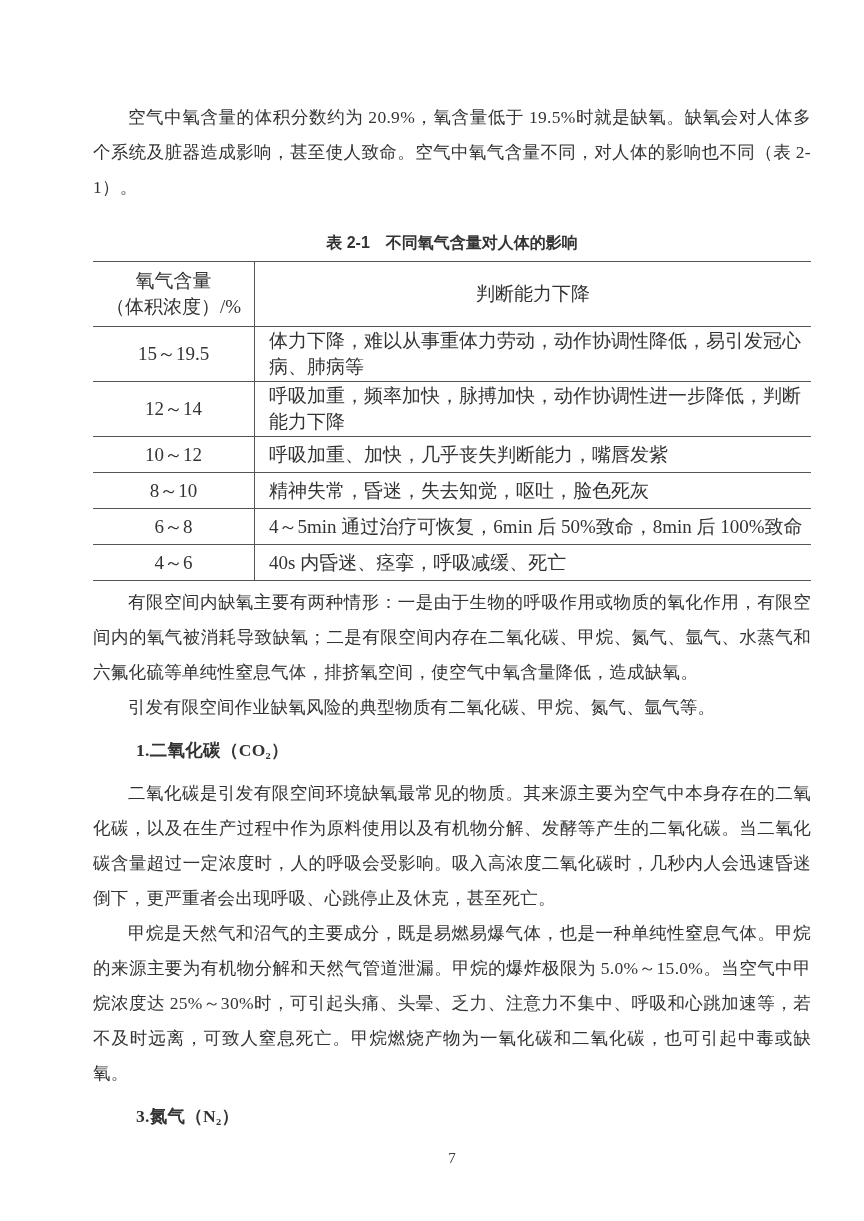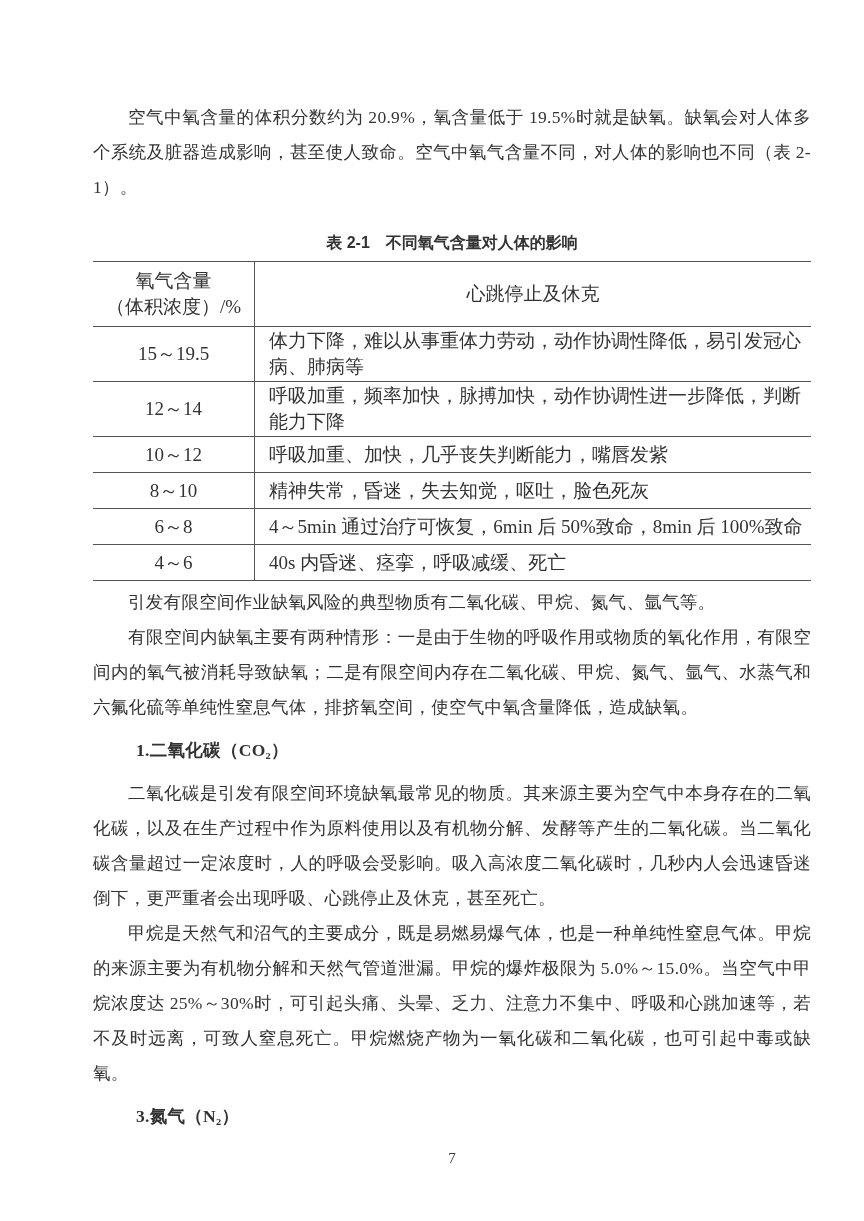--- a/index.html
+++ b/index.html
@@ -93,21 +93,21 @@
 
   <div class="table-caption">表 2-1　不同氧气含量对人体的影响</div>
 
   <table class="effects-table">
     <thead>
       <tr>
         <th class="col1">
           <span>氧气含量</span><br>
           <span>（体积浓度）/%</span>
         </th>
-        <th class="col2">心跳停止及休克</th>
+        <th class="col2">判断能力下降</th>
       </tr>
     </thead>
     <tbody>
       <tr>
         <td class="col1">15～19.5</td>
         <td class="col2">体力下降，难以从事重体力劳动，动作协调性降低，易引发冠心病、肺病等</td>
       </tr>
       <tr>
         <td class="col1">12～14</td>
         <td class="col2">呼吸加重，频率加快，脉搏加快，动作协调性进一步降低，判断能力下降</td>
@@ -124,22 +124,22 @@
         <td class="col1">6～8</td>
         <td class="col2">4～5min 通过治疗可恢复，6min 后 50%致命，8min 后 100%致命</td>
       </tr>
       <tr>
         <td class="col1">4～6</td>
         <td class="col2">40s 内昏迷、痉挛，呼吸减缓、死亡</td>
       </tr>
     </tbody>
   </table>
 
+  <p class="para">有限空间内缺氧主要有两种情形：一是由于生物的呼吸作用或物质的氧化作用，有限空间内的氧气被消耗导致缺氧；二是有限空间内存在二氧化碳、甲烷、氮气、氩气、水蒸气和六氟化硫等单纯性窒息气体，排挤氧空间，使空气中氧含量降低，造成缺氧。</p>
   <p class="para">引发有限空间作业缺氧风险的典型物质有二氧化碳、甲烷、氮气、氩气等。</p>
-  <p class="para">有限空间内缺氧主要有两种情形：一是由于生物的呼吸作用或物质的氧化作用，有限空间内的氧气被消耗导致缺氧；二是有限空间内存在二氧化碳、甲烷、氮气、氩气、水蒸气和六氟化硫等单纯性窒息气体，排挤氧空间，使空气中氧含量降低，造成缺氧。</p>
 
   <h3 class="section-heading">1.二氧化碳（CO₂）</h3>
   <p class="para">二氧化碳是引发有限空间环境缺氧最常见的物质。其来源主要为空气中本身存在的二氧化碳，以及在生产过程中作为原料使用以及有机物分解、发酵等产生的二氧化碳。当二氧化碳含量超过一定浓度时，人的呼吸会受影响。吸入高浓度二氧化碳时，几秒内人会迅速昏迷倒下，更严重者会出现呼吸、心跳停止及休克，甚至死亡。</p>
 
   <p class="para">甲烷是天然气和沼气的主要成分，既是易燃易爆气体，也是一种单纯性窒息气体。甲烷的来源主要为有机物分解和天然气管道泄漏。甲烷的爆炸极限为 5.0%～15.0%。当空气中甲烷浓度达 25%～30%时，可引起头痛、头晕、乏力、注意力不集中、呼吸和心跳加速等，若不及时远离，可致人窒息死亡。甲烷燃烧产物为一氧化碳和二氧化碳，也可引起中毒或缺氧。</p>
 
   <h3 class="section-heading">3.氮气（N₂）</h3>
 
   <div class="footer">
     <span>7</span>

